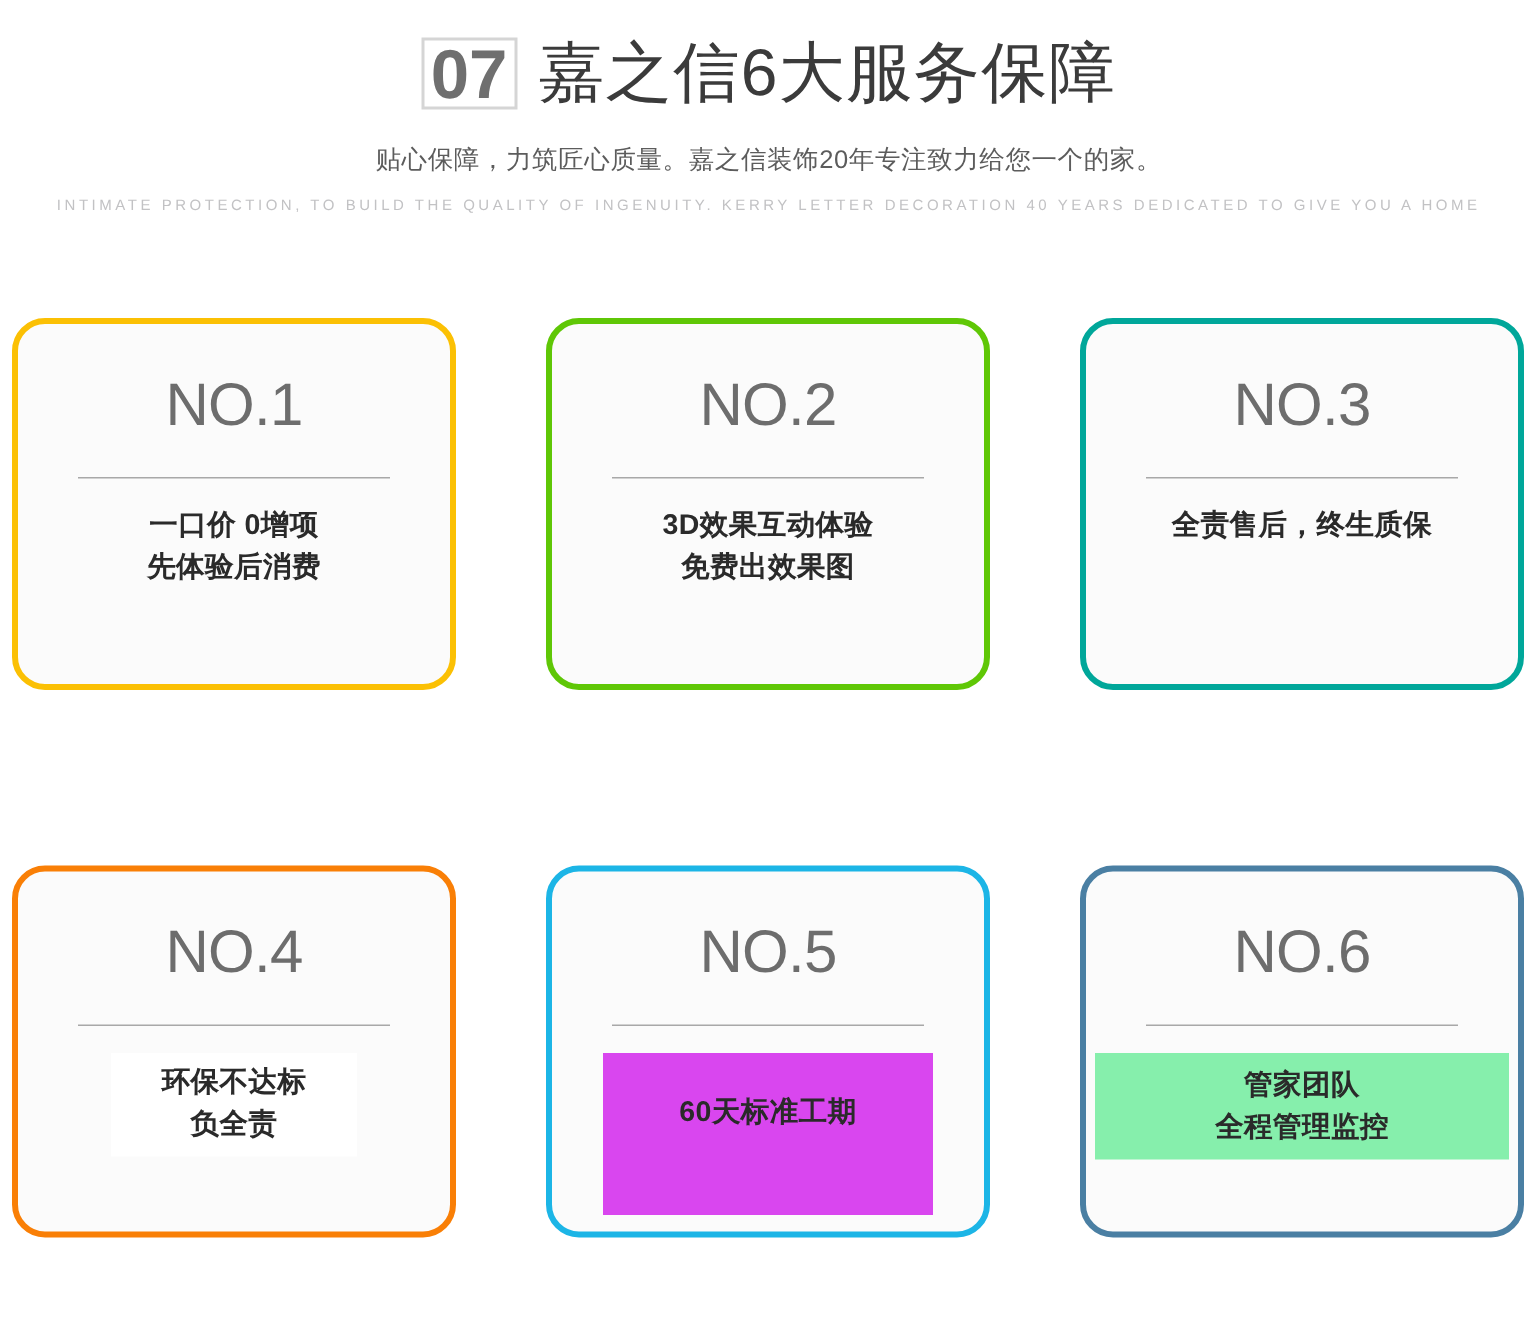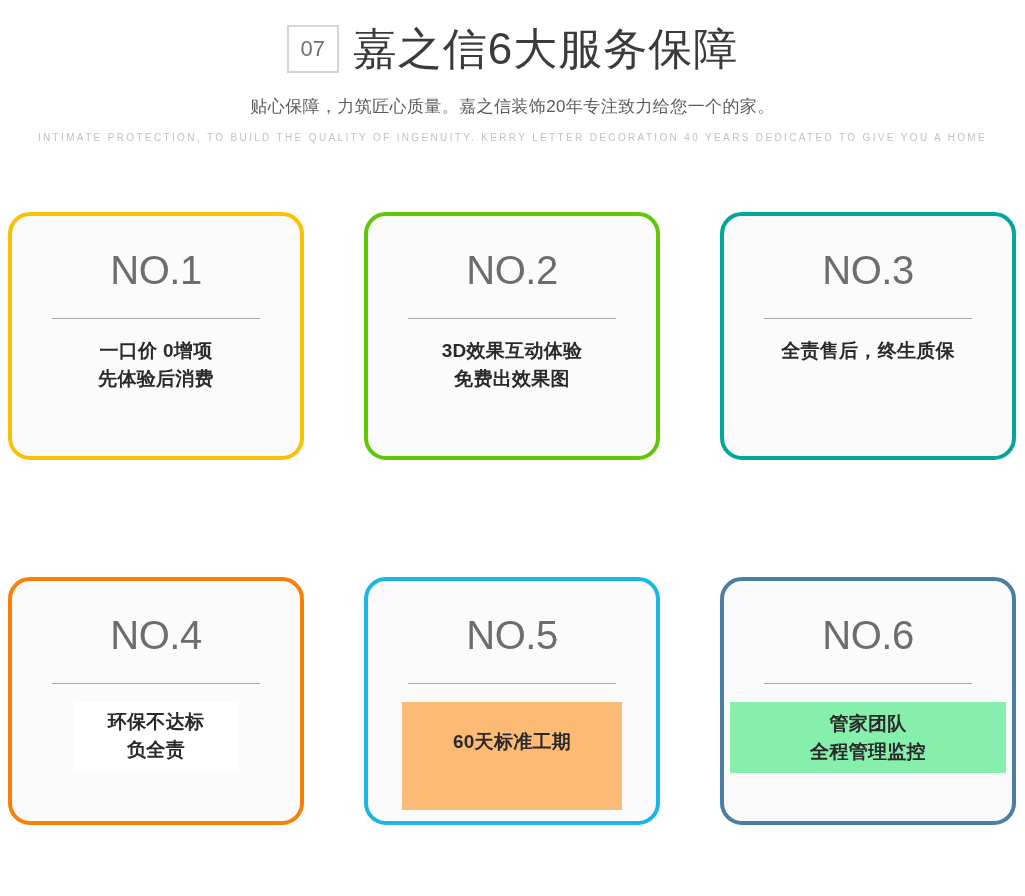--- a/index.html
+++ b/index.html
@@ -26,26 +26,26 @@
     align-items: center;
     justify-content: center;
     gap: 14px;
     height: 62px;
   }
   .badge {
     display: inline-flex;
     align-items: center;
     justify-content: center;
     box-sizing: border-box;
-    width: 52px;
+    width: 64px;
     height: 48px;
     border: 2px solid #d5d5d5;
     color: #6f6f6f;
-    font-size: 22px;
-    font-weight: 400;
+    font-size: 46px;
+    font-weight: 700;
     letter-spacing: 0px;
     line-height: 1;
     font-family: "Liberation Sans", "DejaVu Sans", sans-serif;
   }
   .title-text {
     font-size: 44px;
     font-weight: 400;
     color: #3b3b3b;
     letter-spacing: 1px;
     line-height: 1;
@@ -128,21 +128,21 @@
     line-height: 1.45;
     letter-spacing: 0.3px;
     padding: 0 6px;
   }
   
   .plate-sm .card-text {
     background: #ffffff;
     padding: 6px 34px 8px 34px;
   }
   .plate-md .card-text {
-    background: #fdba74;
+    background: #d946ef;
     padding: 26px 24px 54px 24px;
     min-width: 172px;
   }
   .plate-wide .card-text {
     background: #86efac;
     padding: 8px 80px 8px 80px;
   }
 </style>
 </head>
 <body>

